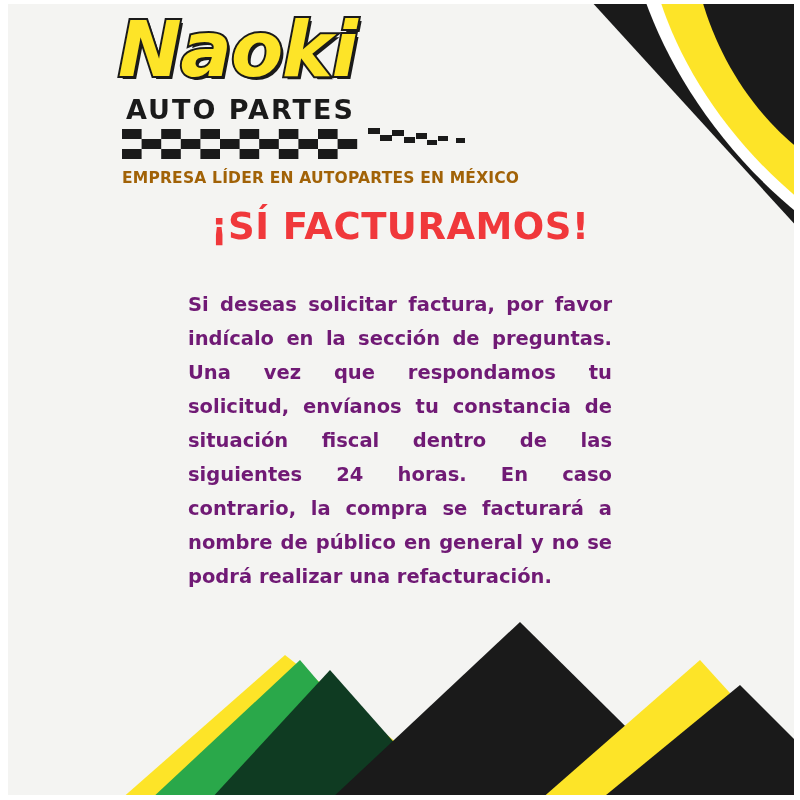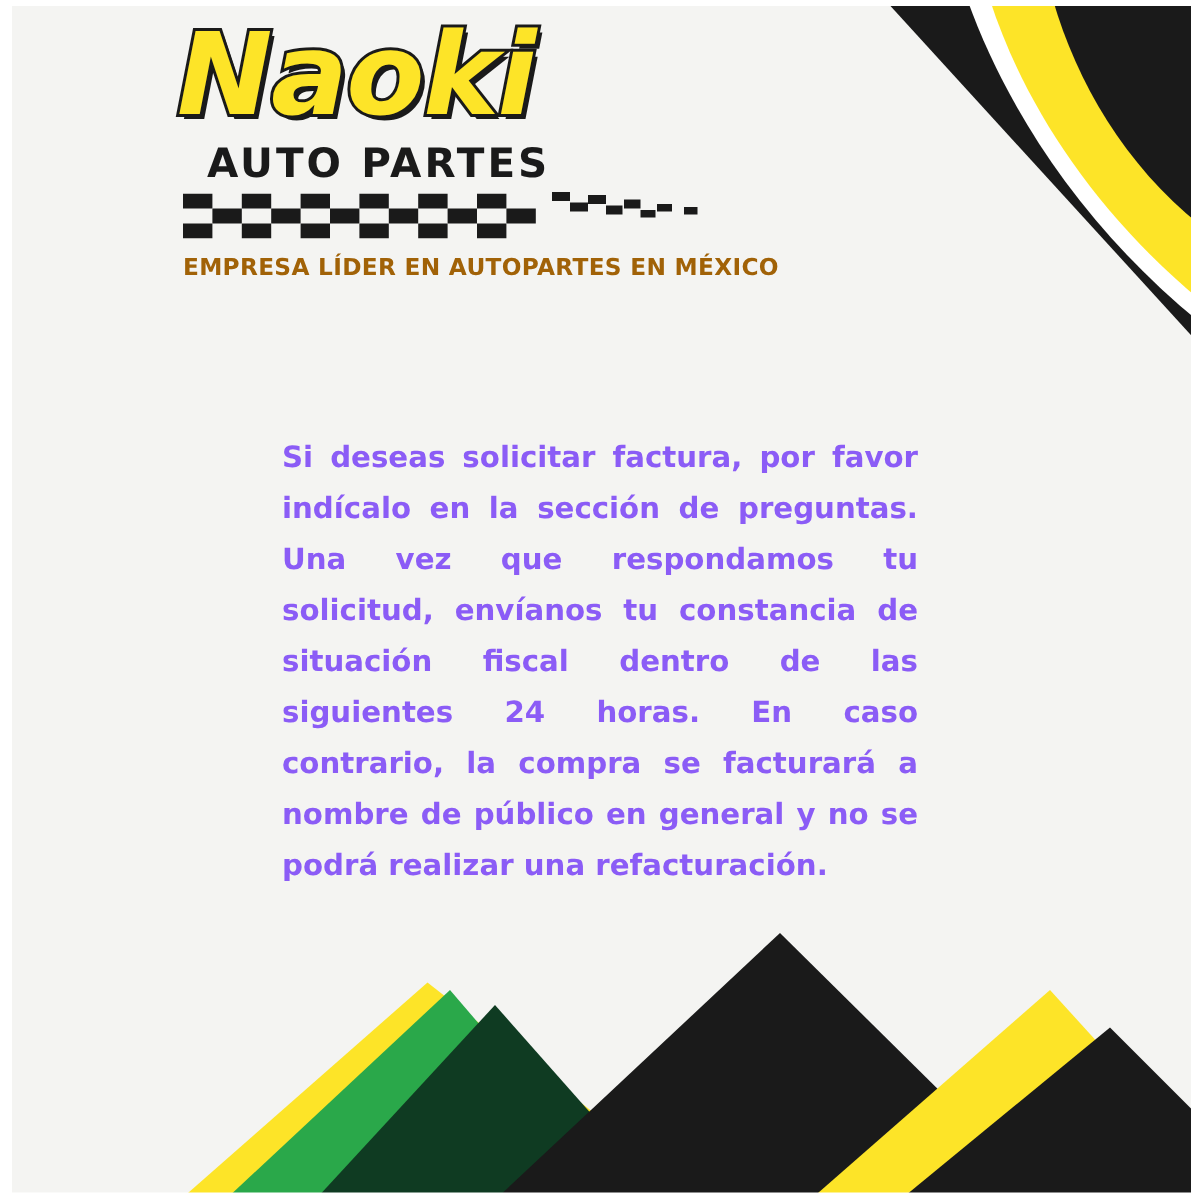--- a/index.html
+++ b/index.html
@@ -87,21 +87,21 @@
     text-shadow:
       3px 3px 0 #1a1a1a;
   }
 
   .brand-sub {
     font-family: "DejaVu Sans", sans-serif;
     font-weight: bold;
     font-size: 27px;
     letter-spacing: 2px;
     color: #1a1a1a;
-    margin: 2px 0 4px 20px;
+    margin: 2px 0 4px 8px;
   }
 
   .checker {
     width: 236px;
     height: 30px;
     margin-left: 4px;
   }
 
   .checker-tail {
     position: absolute;
@@ -138,21 +138,21 @@
   
   .body-copy {
     position: absolute;
     left: 188px;
     top: 288px;
     width: 424px;
     font-family: "DejaVu Sans", sans-serif;
     font-weight: bold;
     font-size: 19.5px;
     line-height: 34px;
-    color: #8b5cf6;
+    color: #701a75;
     text-align: justify;
     text-justify: inter-word;
   }
 </style>
 </head>
 <body>
 
 <div class="poster">
 
   <svg class="deco deco-top-right" viewBox="0 0 330 230" preserveAspectRatio="none">
@@ -215,16 +215,17 @@
         <rect x="12" y="9" width="12" height="6"></rect>
         <rect x="36" y="11" width="11" height="6"></rect>
         <rect x="59" y="14" width="10" height="5"></rect>
         <rect x="88" y="12" width="9" height="5"></rect>
       </g>
     </svg>
 
     <div class="tagline">EMPRESA LÍDER  EN AUTOPARTES EN MÉXICO</div>
   </div>
 
+  <div class="headline">¡SÍ FACTURAMOS!</div>
 
   <div class="body-copy">Si deseas solicitar factura, por favor indícalo en la sección de preguntas. Una vez que respondamos tu solicitud, envíanos tu constancia de situación fiscal dentro de las siguientes 24 horas. En caso contrario, la compra se facturará a nombre de público en general y no se podrá realizar una refacturación.</div>
 
 </div>
 
 </body></html>

